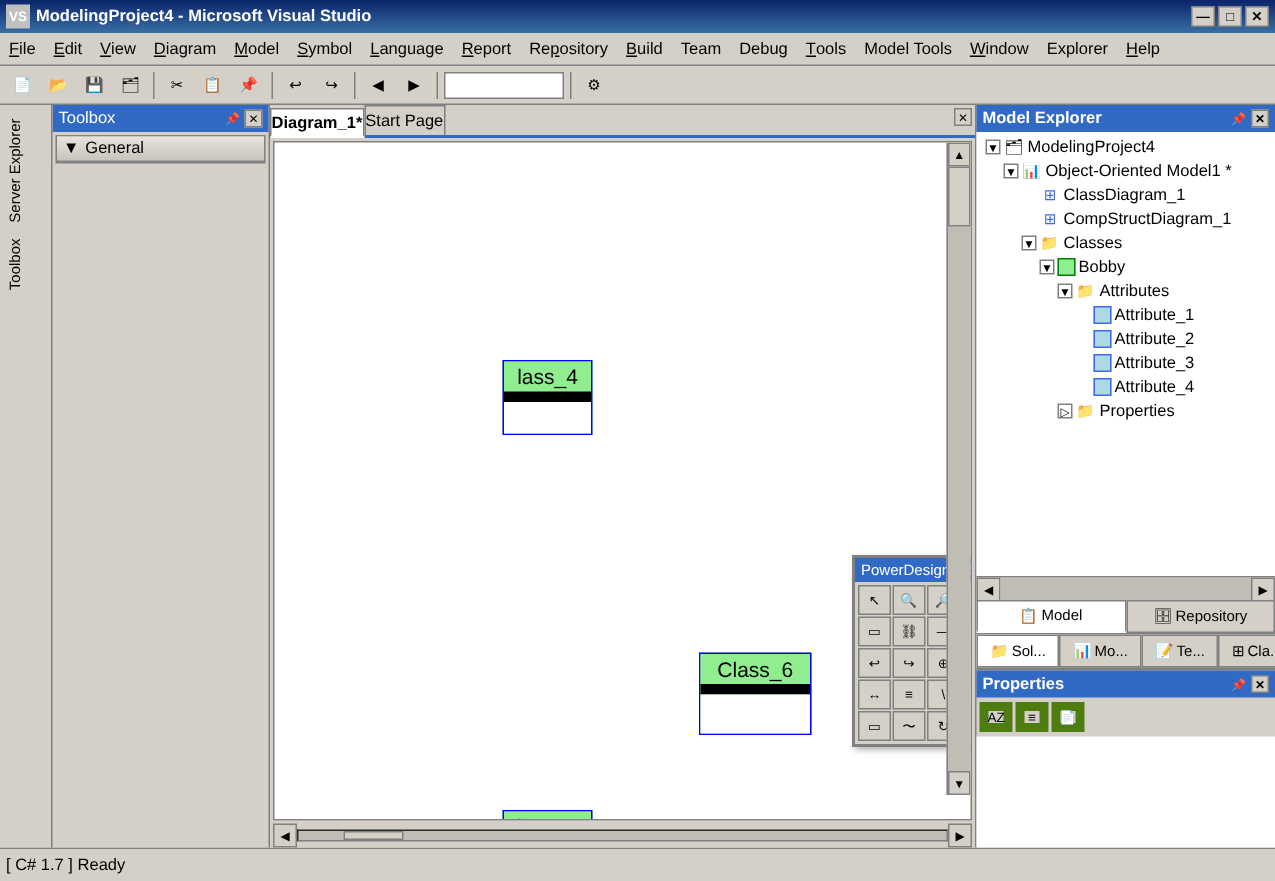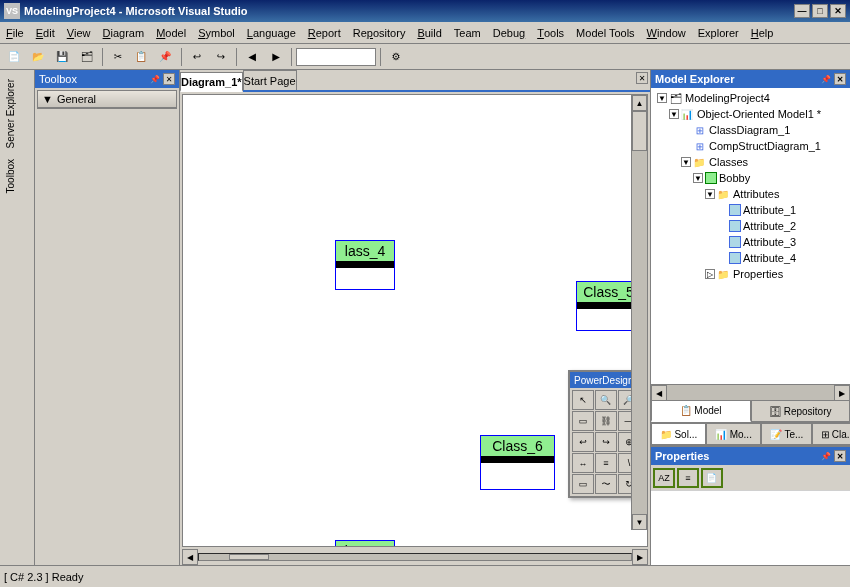--- a/index.html
+++ b/index.html
@@ -94,21 +94,21 @@
     
     
     .bottom-tabs { height: 22px; display: flex; background: #d4d0c8; border-bottom: 1px solid #808080; }
     .bottom-tab { padding: 0 8px; height: 22px; display: flex; align-items: center; font-size: 10px; cursor: pointer; border: 1px solid #808080; background: #d4d0c8; gap: 2px; }
     .bottom-tab.active { background: white; }
     
     
     .properties-bar { height: 18px; background: #316ac5; color: white; display: flex; align-items: center; justify-content: space-between; padding: 0 4px; font-size: 11px; font-weight: bold; }
     .properties-content { flex: 1; background: white; padding: 4px; }
     .properties-toolbar { height: 26px; display: flex; align-items: center; gap: 2px; padding: 2px; border-bottom: 1px solid #d0d0d0; }
-    .prop-btn { width: 22px; height: 20px; background: #d4d0c8; border: 2px solid #4d7c0f; font-size: 9px; display: flex; align-items: center; justify-content: center; cursor: pointer; }
+    .prop-btn { width: 22px; height: 20px; background: #d4d0c8; border: 6px solid #4d7c0f; font-size: 9px; display: flex; align-items: center; justify-content: center; cursor: pointer; }
     
     .scrollbar-v { width: 16px; background: #d4d0c8; border-left: 1px solid #808080; display: flex; flex-direction: column; }
     .scroll-arrow { height: 16px; background: #d4d0c8; border: 1px solid #808080; display: flex; align-items: center; justify-content: center; font-size: 8px; cursor: pointer; }
     .scroll-track { flex: 1; background: #c0bdb5; }
     .scroll-thumb-v { width: 100%; height: 40px; background: #d4d0c8; border: 1px solid #808080; }
     .icon-class { width: 12px; height: 12px; background: #90ee90; border: 1px solid #008000; display: inline-block; }
   </style>
 </head>
 <body>
 
@@ -201,26 +201,22 @@
       </div>
     </div>
 
     <div class="diagram-canvas">
 
       <div class="uml-class" style="left:152px;top:145px;width:60px;height:50px;">
         <div class="uml-class-header">lass_4</div>
         <div class="uml-class-body"></div>
       </div>
 
-      <div class="uml-class" style="left:393px;top:186px;width:65px;height:50px;">
-        <div class="uml-class-header">Class_5</div>
-        <div class="uml-class-body"></div>
-      </div>
-
-      <div class="uml-class" style="left:297px;top:340px;width:75px;height:55px;">
+
+      <div class="uml-class" style="left:283px;top:340px;width:75px;height:55px;">
         <div class="uml-class-header">Class_6</div>
         <div class="uml-class-body"></div>
       </div>
 
       <div class="uml-class" style="left:152px;top:445px;width:60px;height:55px;">
         <div class="uml-class-header">lass_7</div>
 
       </div>
 
       <div class="palette" style="left:385px;top:275px;width:165px;">
@@ -406,14 +402,14 @@
         <div class="prop-btn">≡</div>
         <div class="prop-btn">📄</div>
       </div>
       <div class="properties-content"></div>
     </div>
   </div>
 
 </div>
 
 <div class="status-bar">
-  <span>[ C# 2.3 ]  Ready</span>
+  <span>[ C# 1.7 ]  Ready</span>
 </div>
 
 </body></html>

